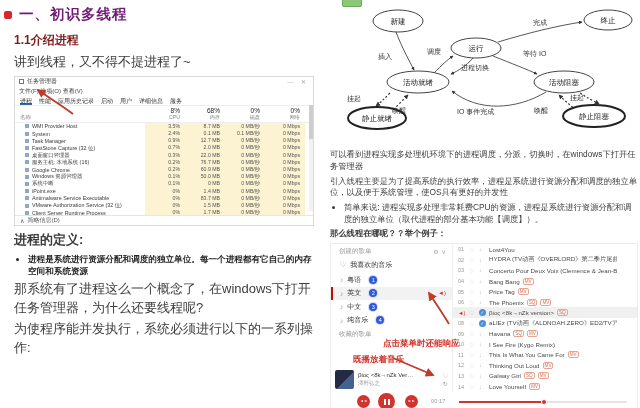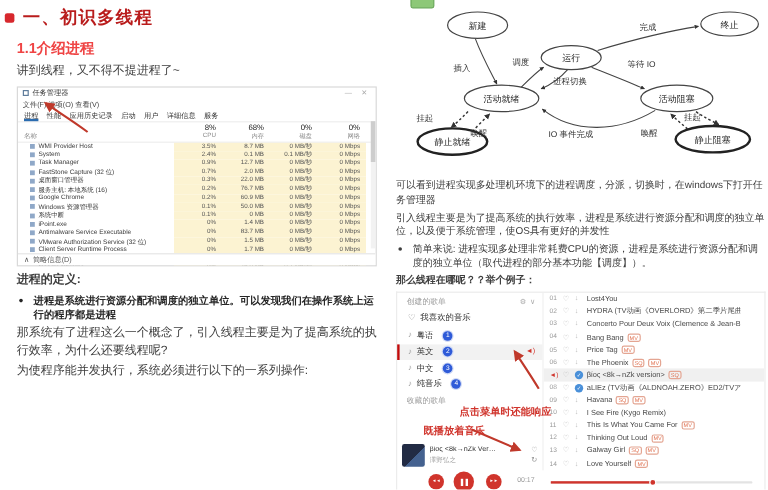--- a/index.html
+++ b/index.html
@@ -3,23 +3,23 @@
 <meta charset="utf-8">
 <style>
   * { box-sizing: border-box; margin: 0; padding: 0; }
   body { font-family: "Liberation Sans","DejaVu Sans",sans-serif; background:#fff; }
   .page { position:relative; width:640px; height:408px; background:#fff; overflow:hidden; color:#404040; }
 
   
   .col-left { position:absolute; left:14px; top:2px; width:300px; }
   .title-row { display:flex; align-items:center; gap:7px; margin:3px 0 8px 0; }
   .red-sq { width:8px; height:8px; background:#d7282d; border-radius:2px; flex:0 0 auto; margin-left:-10px; }
-  h1 { font-size:14.5px; color:#b91c1c; letter-spacing:1px; }
-  h2 { font-size:12px; color:#ef4444; margin:7px 0 4px 0; }
-  .col-left p { font-size:10px; line-height:1.45; margin:3px 0; color:#3d3d3d; }
+  h1 { font-size:14.5px; color:#701a75; letter-spacing:1px; }
+  h2 { font-size:12px; color:#7f1d1d; margin:7px 0 4px 0; }
+  .col-left p { font-size:13px; line-height:1.45; margin:3px 0; color:#3d3d3d; }
   .bold { font-weight:bold; color:#262626; }
   blockquote { border-left:3px solid #dfe2e5; padding:2px 6px 2px 9px; margin:4px 0; font-size:8.5px; line-height:1.45; color:#5a5a5a; }
   ul.b1 { margin:3px 0 2px 14px; }
   ul.b1 li { font-size:8.6px; line-height:1.4; font-weight:bold; color:#262626; }
 
   
   .taskmgr { position:relative; width:300px; height:150px; border:1px solid #d9d9d9; background:#fff; margin:4px 0 5px 0; font-size:6px; overflow:hidden; }
   .tm-titlebar { height:10px; display:flex; align-items:center; gap:3px; padding:0 4px; color:#333; }
   .tm-win-icon { width:5px; height:5px; border:1px solid #5f7d9c; }
   .tm-winctl { margin-left:auto; color:#aaa; font-size:6px; letter-spacing:3px; }
@@ -343,23 +343,23 @@
           <marker id="ra1" markerWidth="7" markerHeight="7" refX="4" refY="2.5" orient="auto">
               <path d="M0,0 L5,2.5 L0,5 z" fill="#c0392b"></path>
             </marker>
         </defs>
         <path d="M 58 37 C 46 28 33 20 23 13" stroke="#c0392b" stroke-width="1.8" fill="none" marker-end="url(#ra1)"></path>
       </svg>
     </div>
 
     <p class="bold">进程的定义:</p>
     <ul class="b1">
-        <li>进程是系统进行资源分配和调度的独立单位。可以发现我们在操作系统上运行的程序都是进程</li>
+        <li>进程是系统进行资源分配和调度的独立单位。每一个进程都有它自己的内存空间和系统资源</li>
       </ul>
-    <p>那系统有了进程这么一个概念了，引入线程主要是为了提高系统的执行效率，为什么还要线程呢?</p>
+    <p>那系统有了进程这么一个概念了，在windows下打开任务管理器，为什么还要线程呢?</p>
     <p>为使程序能并发执行，系统必须进行以下的一系列操作:</p>
 
   </div>
 
   <div class="col-right">
     <div class="green-icon"></div>
 
     <svg class="diagram" width="308" height="140" viewBox="0 0 308 140">
       <defs>
         <marker id="ah" markerWidth="6" markerHeight="6" refX="3.5" refY="2" orient="auto">

